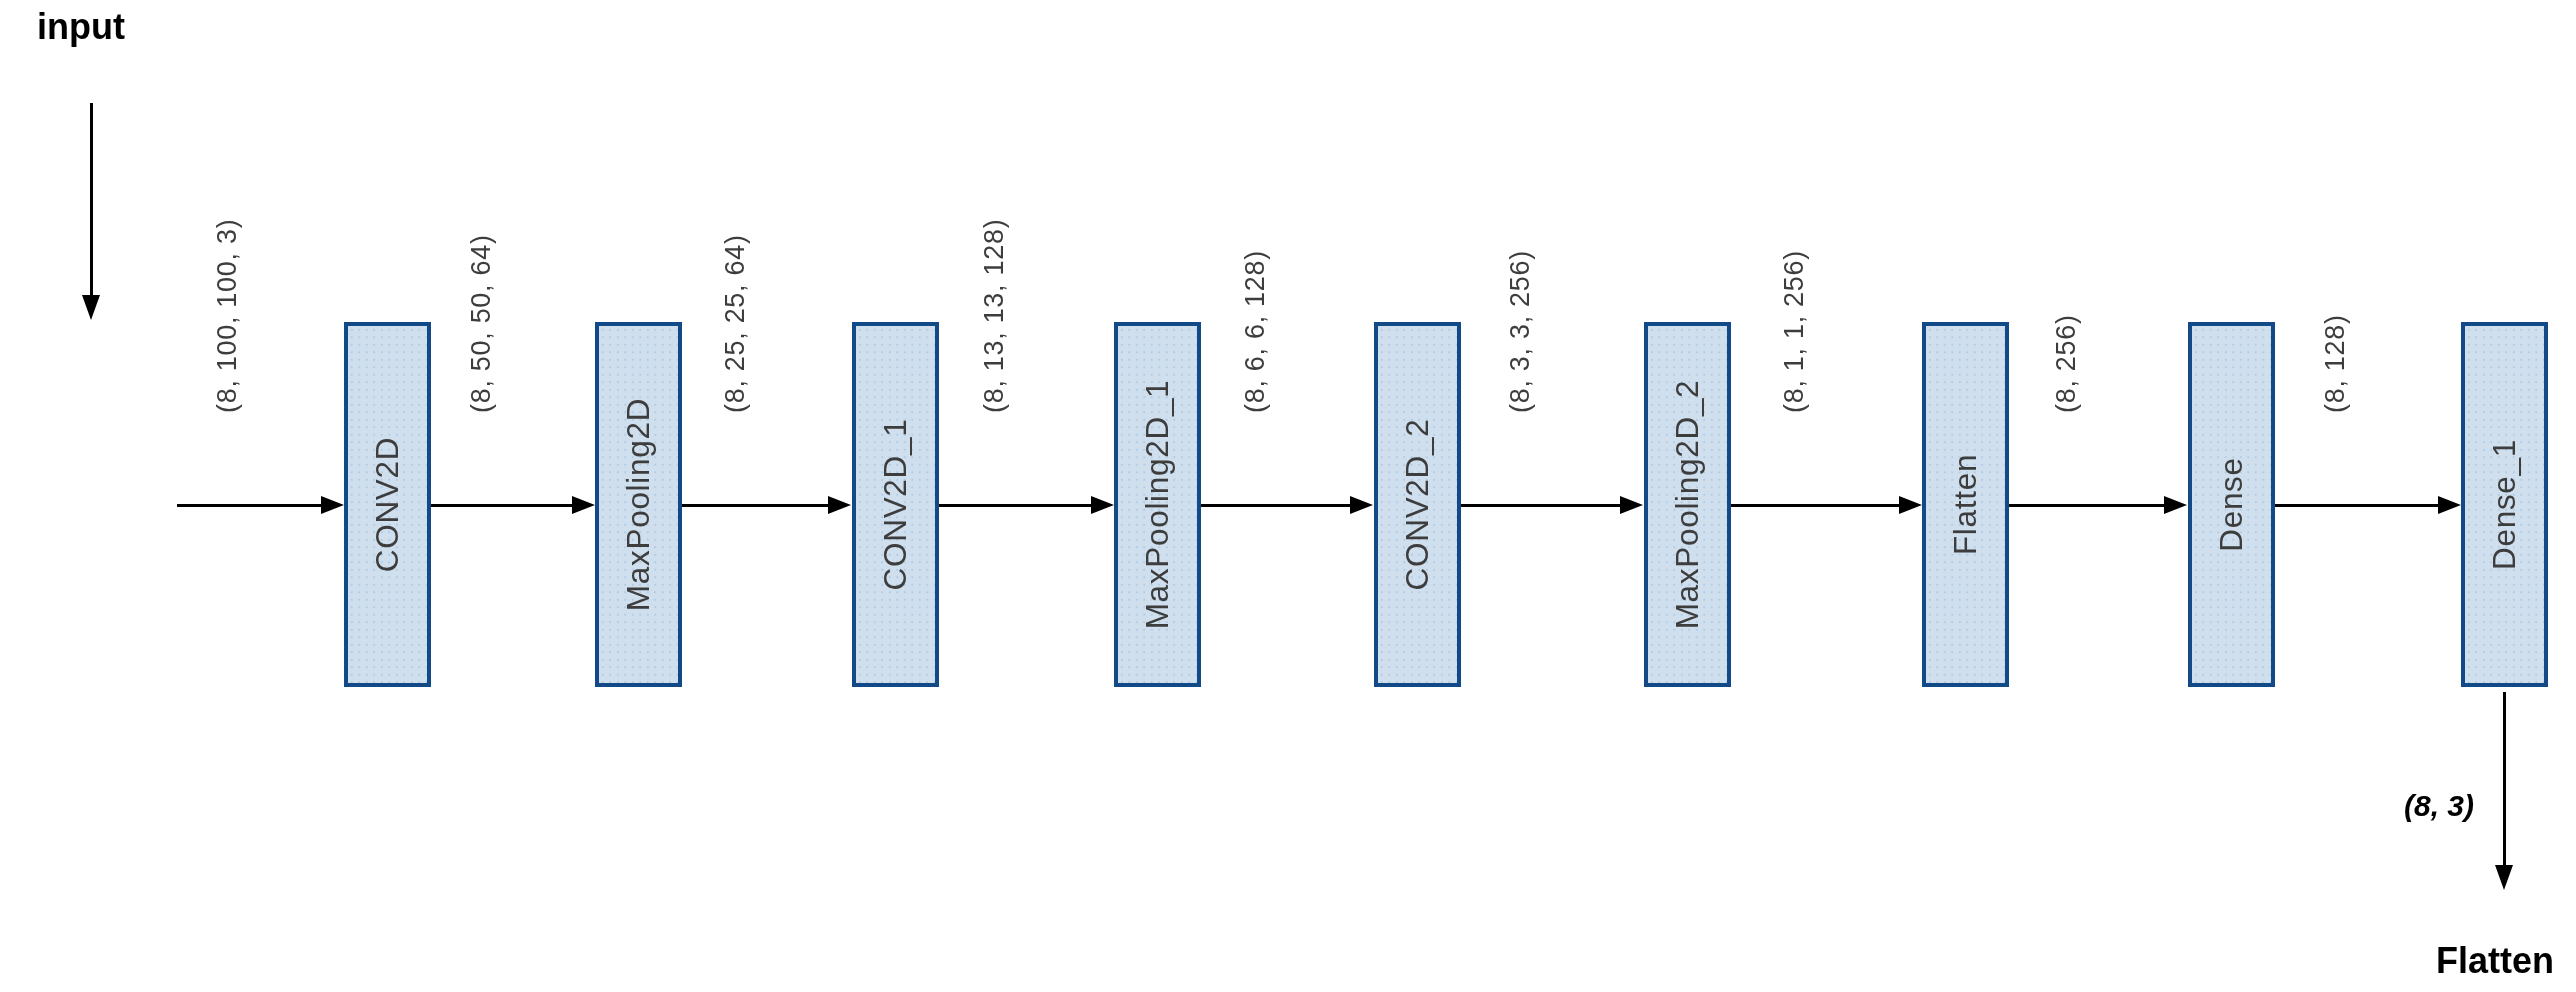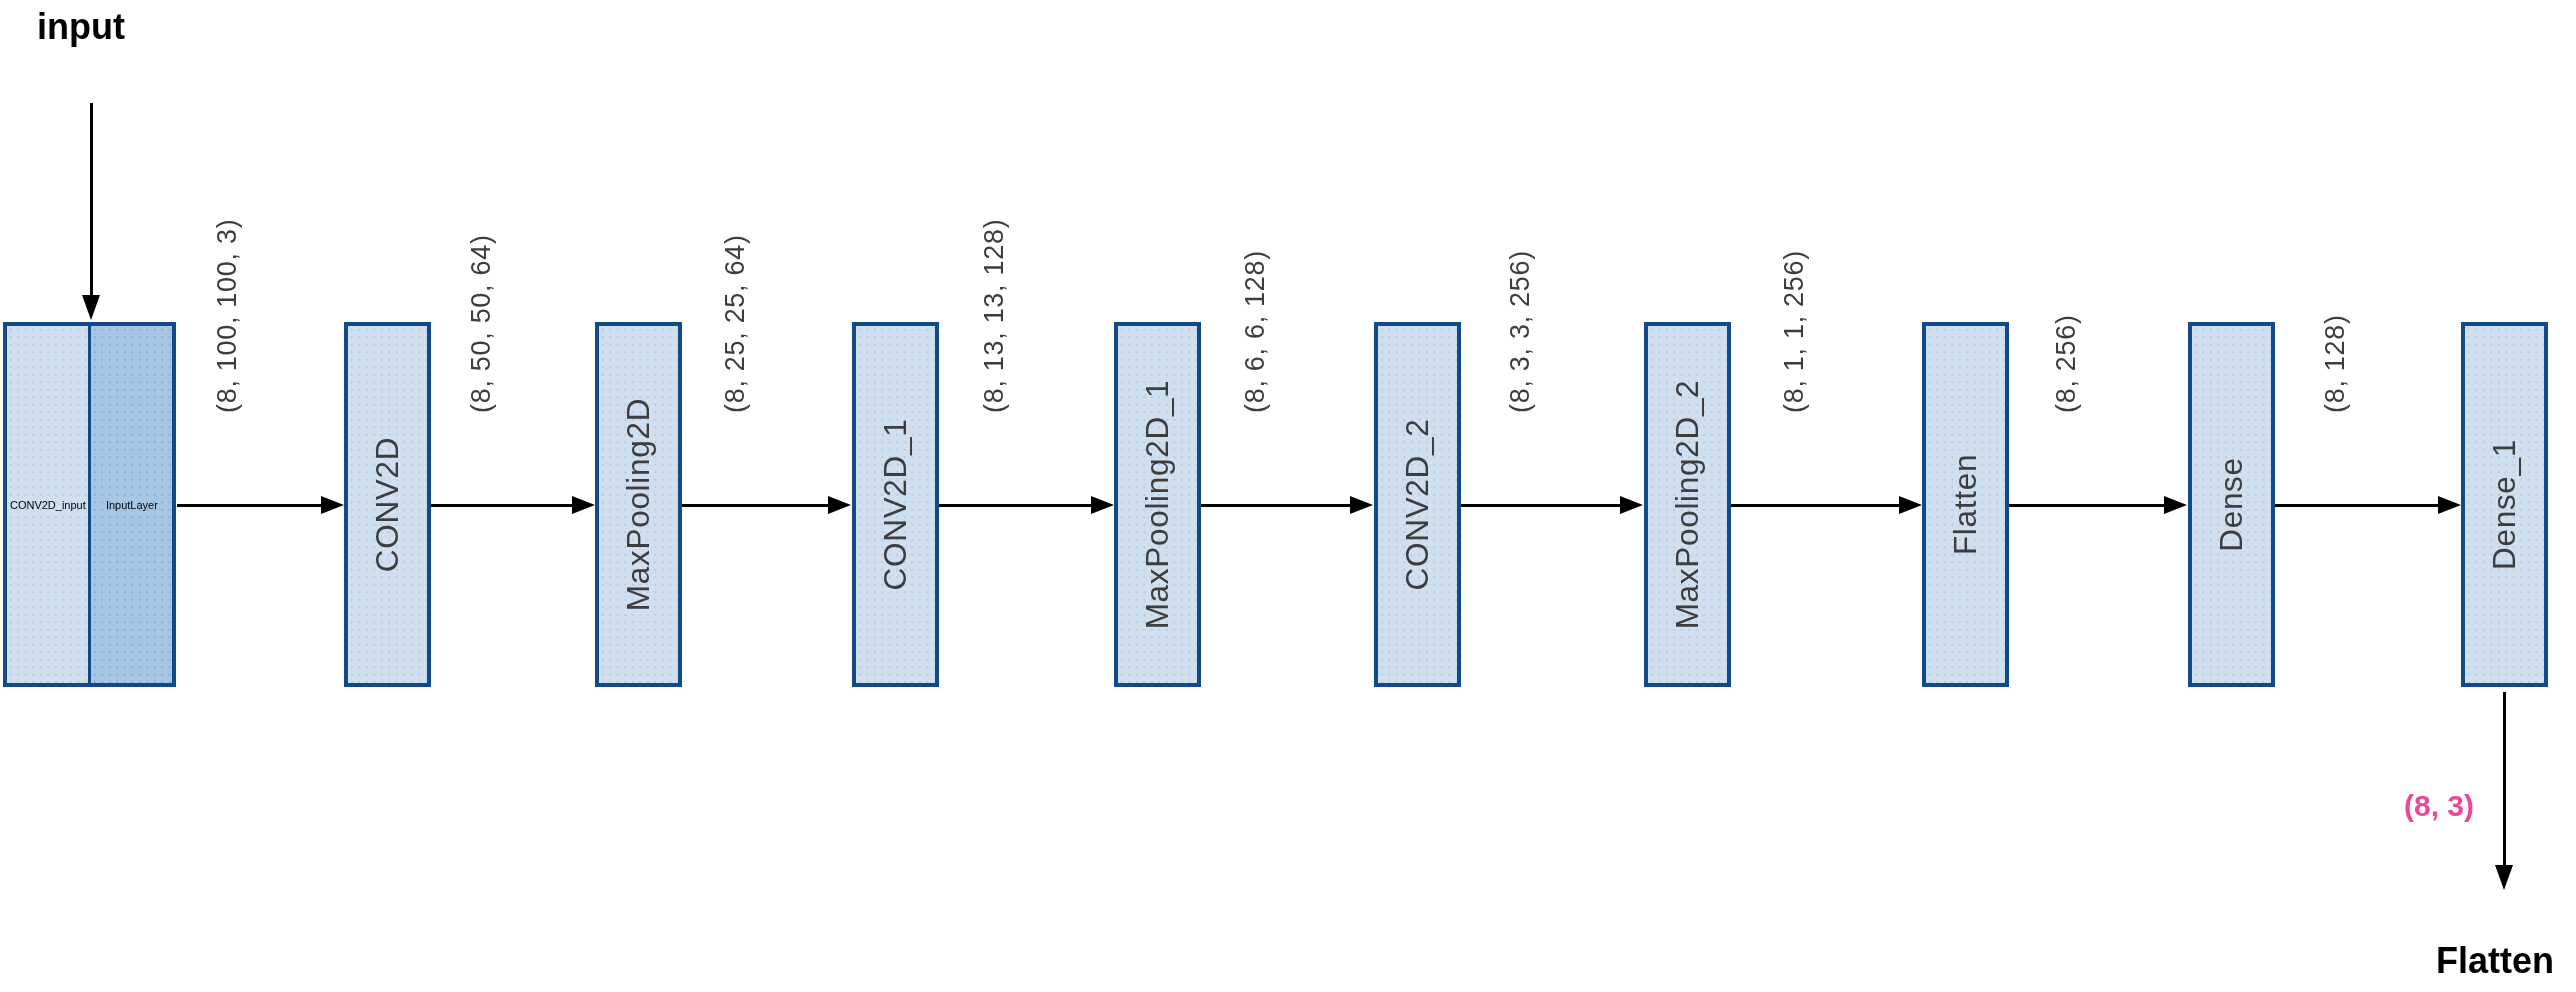--- a/index.html
+++ b/index.html
@@ -101,41 +101,34 @@
     white-space: nowrap;
   }
   .out-shape {
     position: absolute;
     left: 2316px;
     top: 789px;
     width: 158px;
     text-align: right;
     font-size: 30px;
     font-weight: 700;
-    color: #ec4899;
+    color: #000000;
     white-space: nowrap;
+    font-style: italic;
   }
 </style>
 </head>
 <body>
 
 <div id="canvas">
 
   <div class="big-label" style="left:37px; top:5.5px;">input</div>
   <div class="vline" style="left:90px; top:103px; height:192px;"></div>
   <div class="vhead" style="left:82px; top:295px;"></div>
 
-  <div class="dbox">
-    <div class="half">
-      <span class="rot">CONV2D_input</span>
-    </div>
-    <div class="half dark">
-      <span class="rot">InputLayer</span>
-    </div>
-  </div>
 
   <div class="box" style="left:344px;">
     <span class="rot">CONV2D</span>
   </div>
   <div class="box" style="left:595px;">
     <span class="rot">MaxPooling2D</span>
   </div>
   <div class="box" style="left:852px;">
     <span class="rot">CONV2D_1</span>
   </div>

